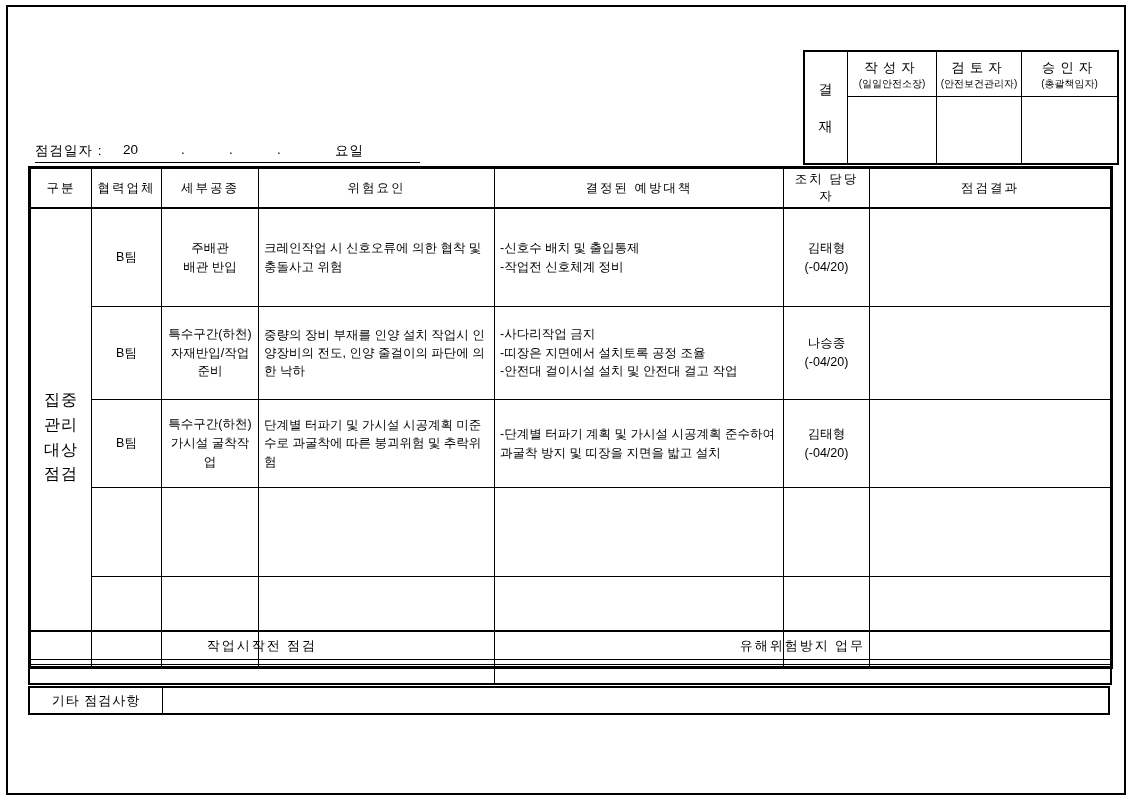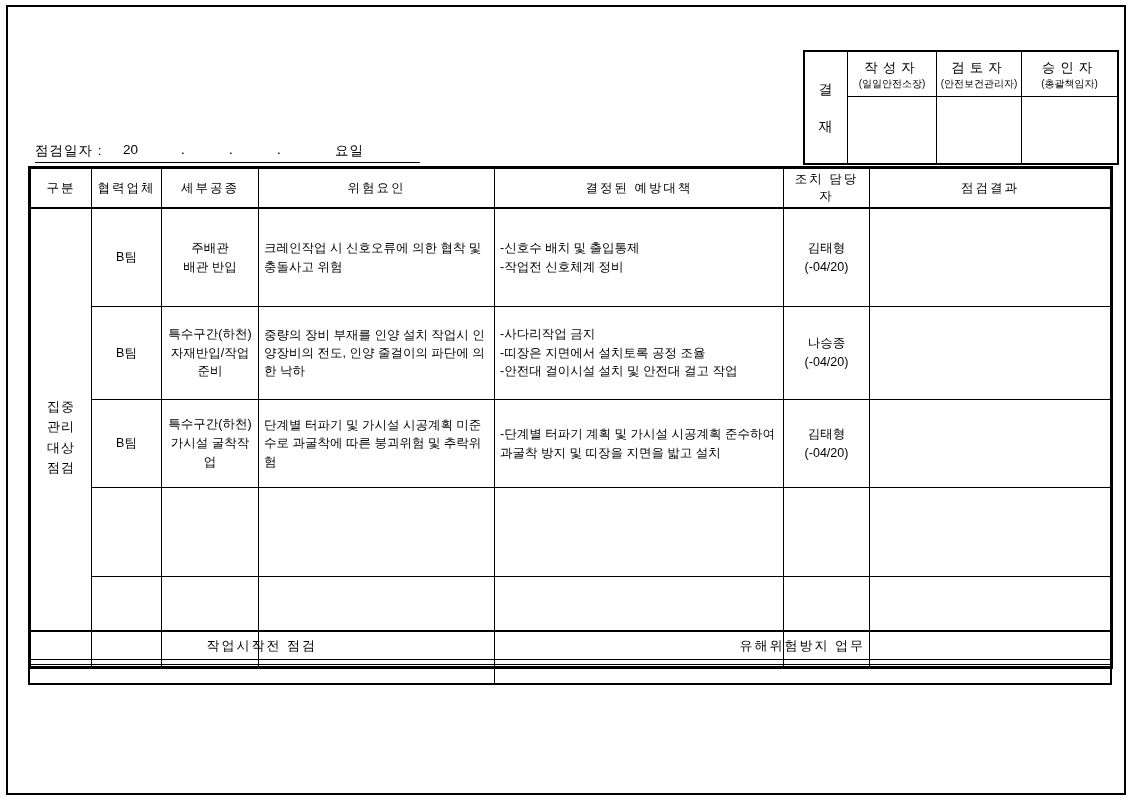--- a/index.html
+++ b/index.html
@@ -46,31 +46,31 @@
   
   .main-wrap { position:absolute; left:28px; top:166px; }
   table.main { border-collapse:collapse; table-layout:fixed; width:1082px; border:3px solid #000; }
   table.main th, table.main td { border:1px solid #000; padding:2px 5px; font-size:12.5px; overflow:hidden; }
   table.main th { font-weight:normal; letter-spacing:2px; height:22px; border-bottom:2px solid #000; text-align:center; }
   table.main td.c { text-align:center; vertical-align:middle; }
   table.main td.l { text-align:left; vertical-align:middle; line-height:1.45; }
   table.main td.pre { white-space:pre-line; line-height:1.5; }
   table.main td.cat {
     text-align:center; vertical-align:middle; white-space:pre-line; line-height:1.55;
-    font-size:13px; letter-spacing:1px;
+    font-size:16px; letter-spacing:1px;
   }
   tr.r1 td { height:93px; }
   tr.r2 td { height:88px; }
   tr.r3 td { height:83px; }
   tr.r4 td { height:84px; }
   tr.r5 td { height:85px; }
 
   
   .sec2 { position:absolute; left:28px; top:630px; }
-  .sec2 table { border-collapse:collapse; table-layout:fixed; width:1082px; border:2px solid #000; }
+  .sec2 table { border-collapse:collapse; table-layout:fixed; width:1082px; border:2px solid #000;font-family:Liberation Serif, serif; }
   .sec2 td { padding:0; font-size:13px; }
   .sec2 td.dv { border-right:1px solid #000; }
   .sec2 tr.h td { height:27px; text-align:center; letter-spacing:2px; border-bottom:1px solid #000; vertical-align:middle; }
   .sec2 tr.sp td { height:4px; border-bottom:1px solid #000; }
   .sec2 tr.b td { height:18px; }
 
   
   .sec3 { position:absolute; left:28px; top:686px; }
   .sec3 table { border-collapse:collapse; table-layout:fixed; width:1082px; border:2px solid #000; }
   .sec3 td { padding:0; font-size:13px; height:25px; vertical-align:middle; }
@@ -218,14 +218,24 @@
             <td></td>
       </tr>
       <tr class="b">
         <td class="dv"></td>
         <td></td>
       </tr>
     </tbody>
       </table>
   </div>
 
+  <div class="sec3">
+    <table>
+      <tbody>
+          <tr>
+        <td class="lbl">기타 점검사항</td>
+        <td></td>
+      </tr>
+    </tbody>
+      </table>
+  </div>
 
 </div>
 
 </body></html>

